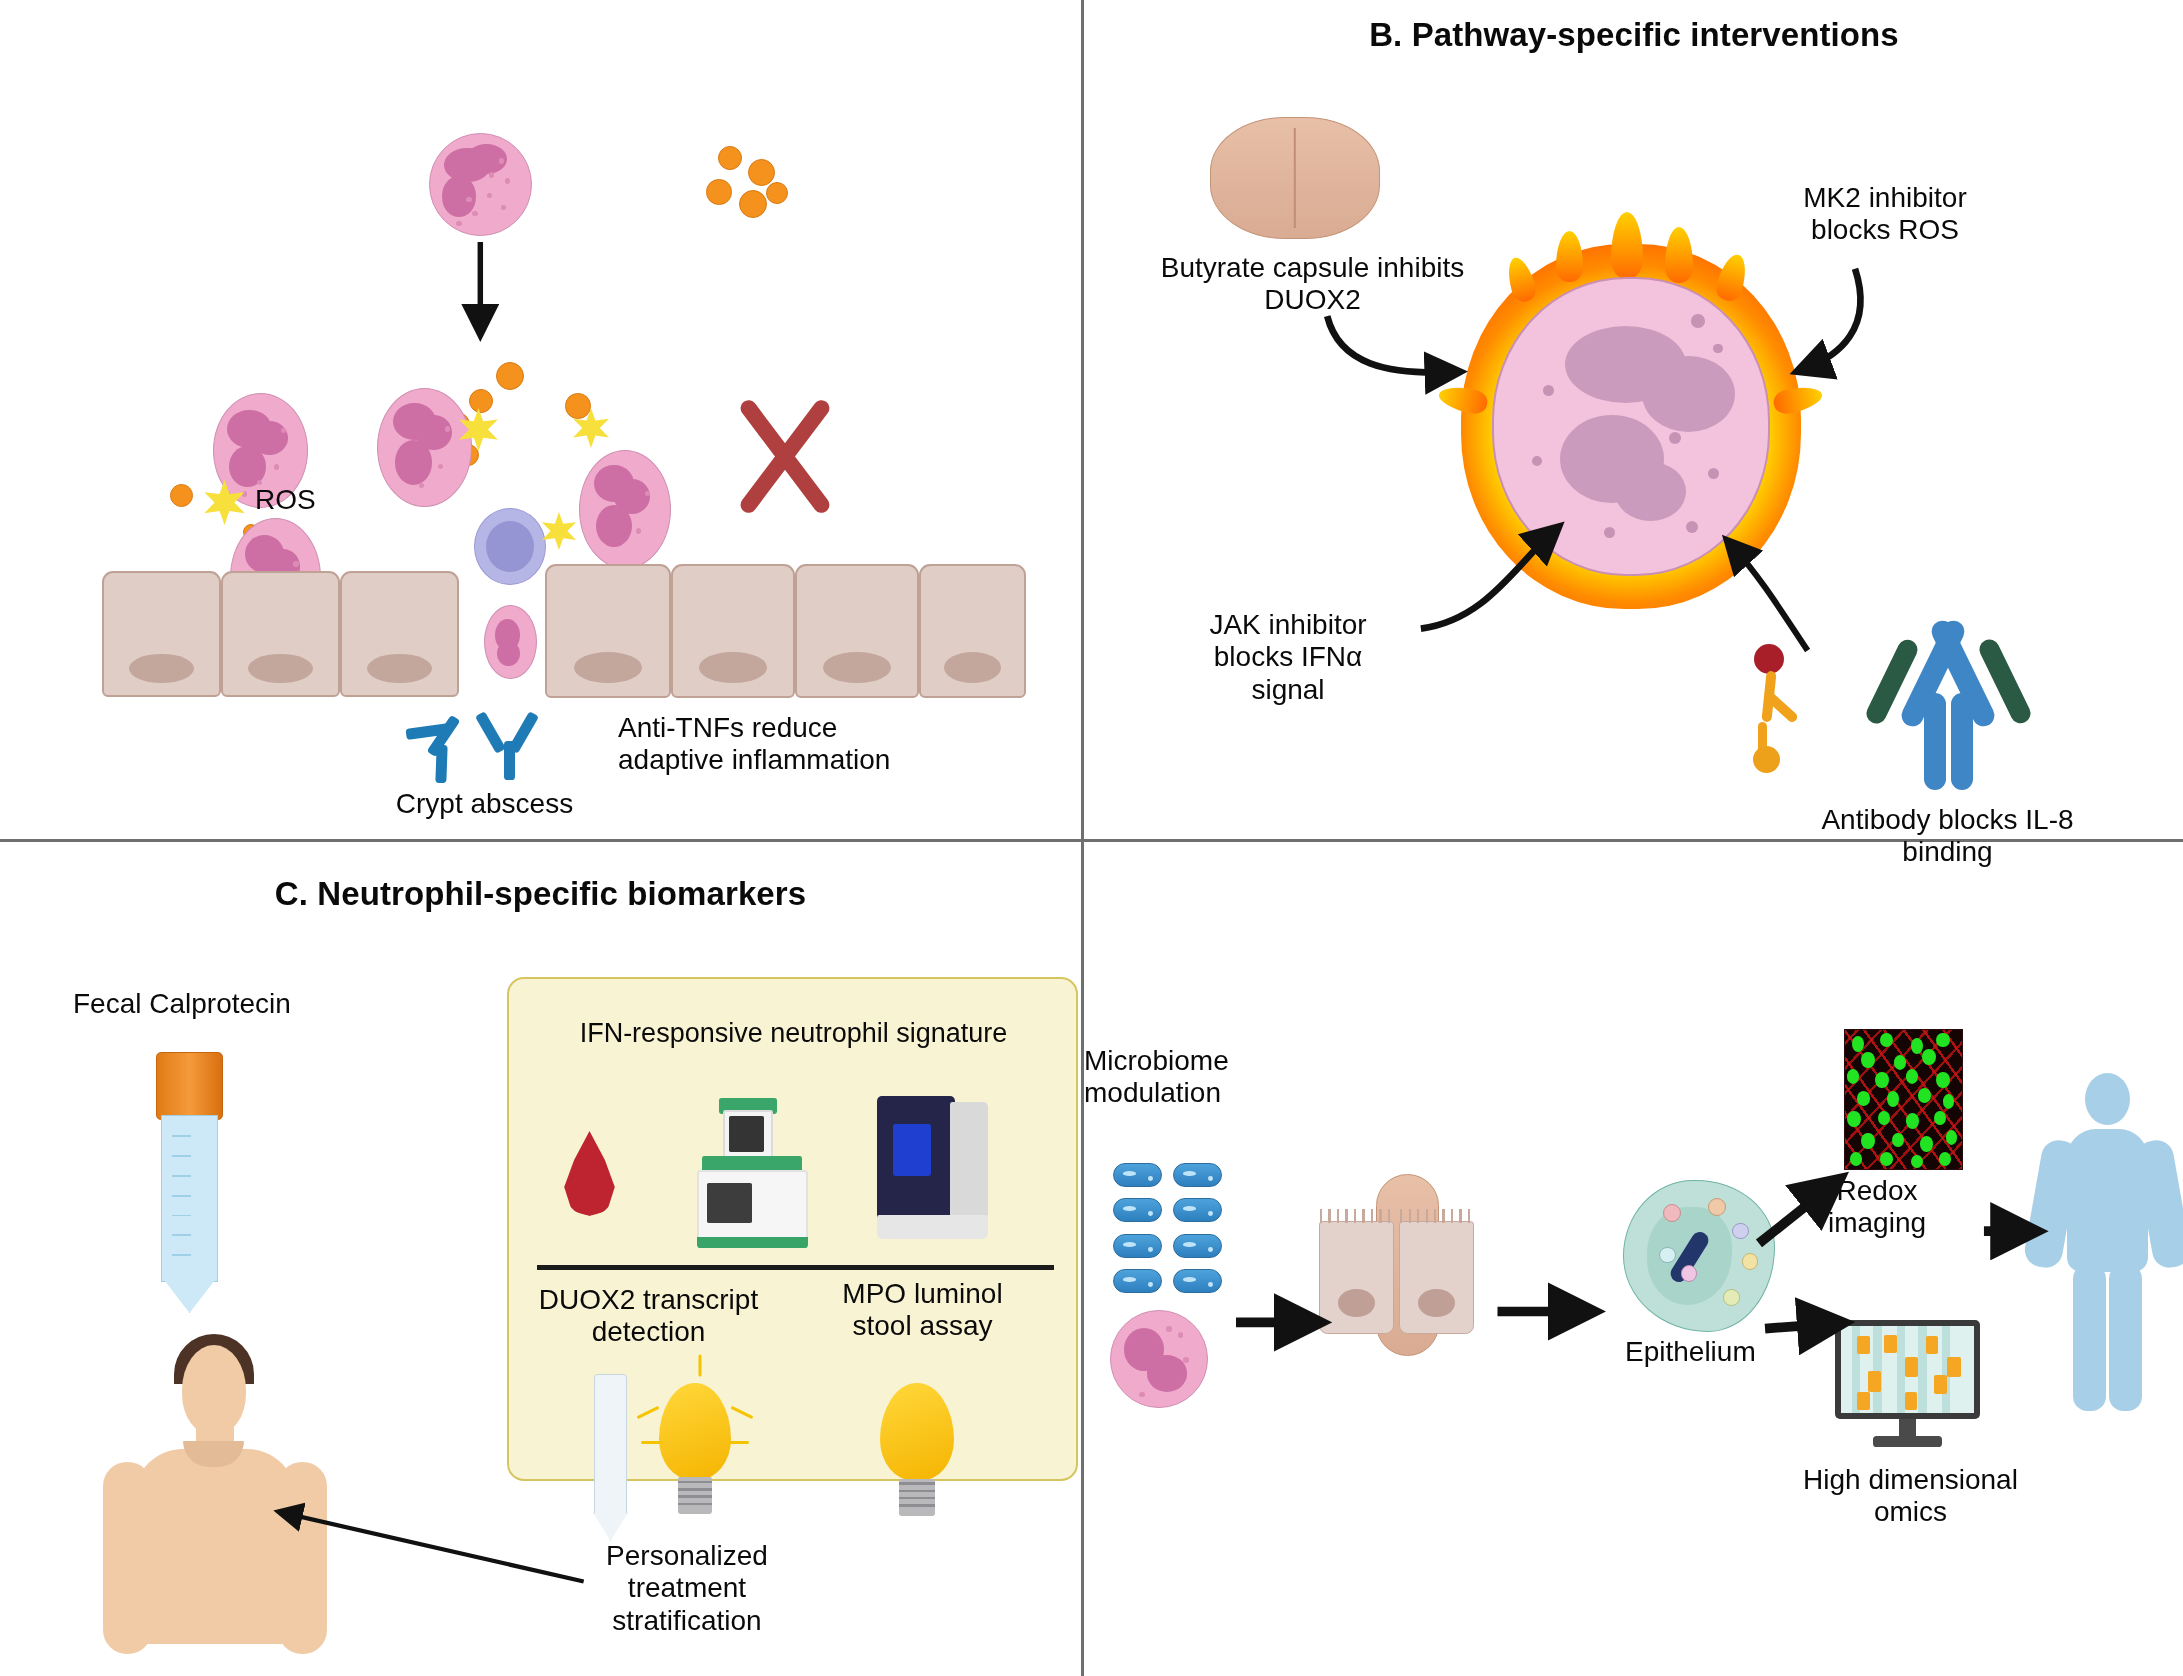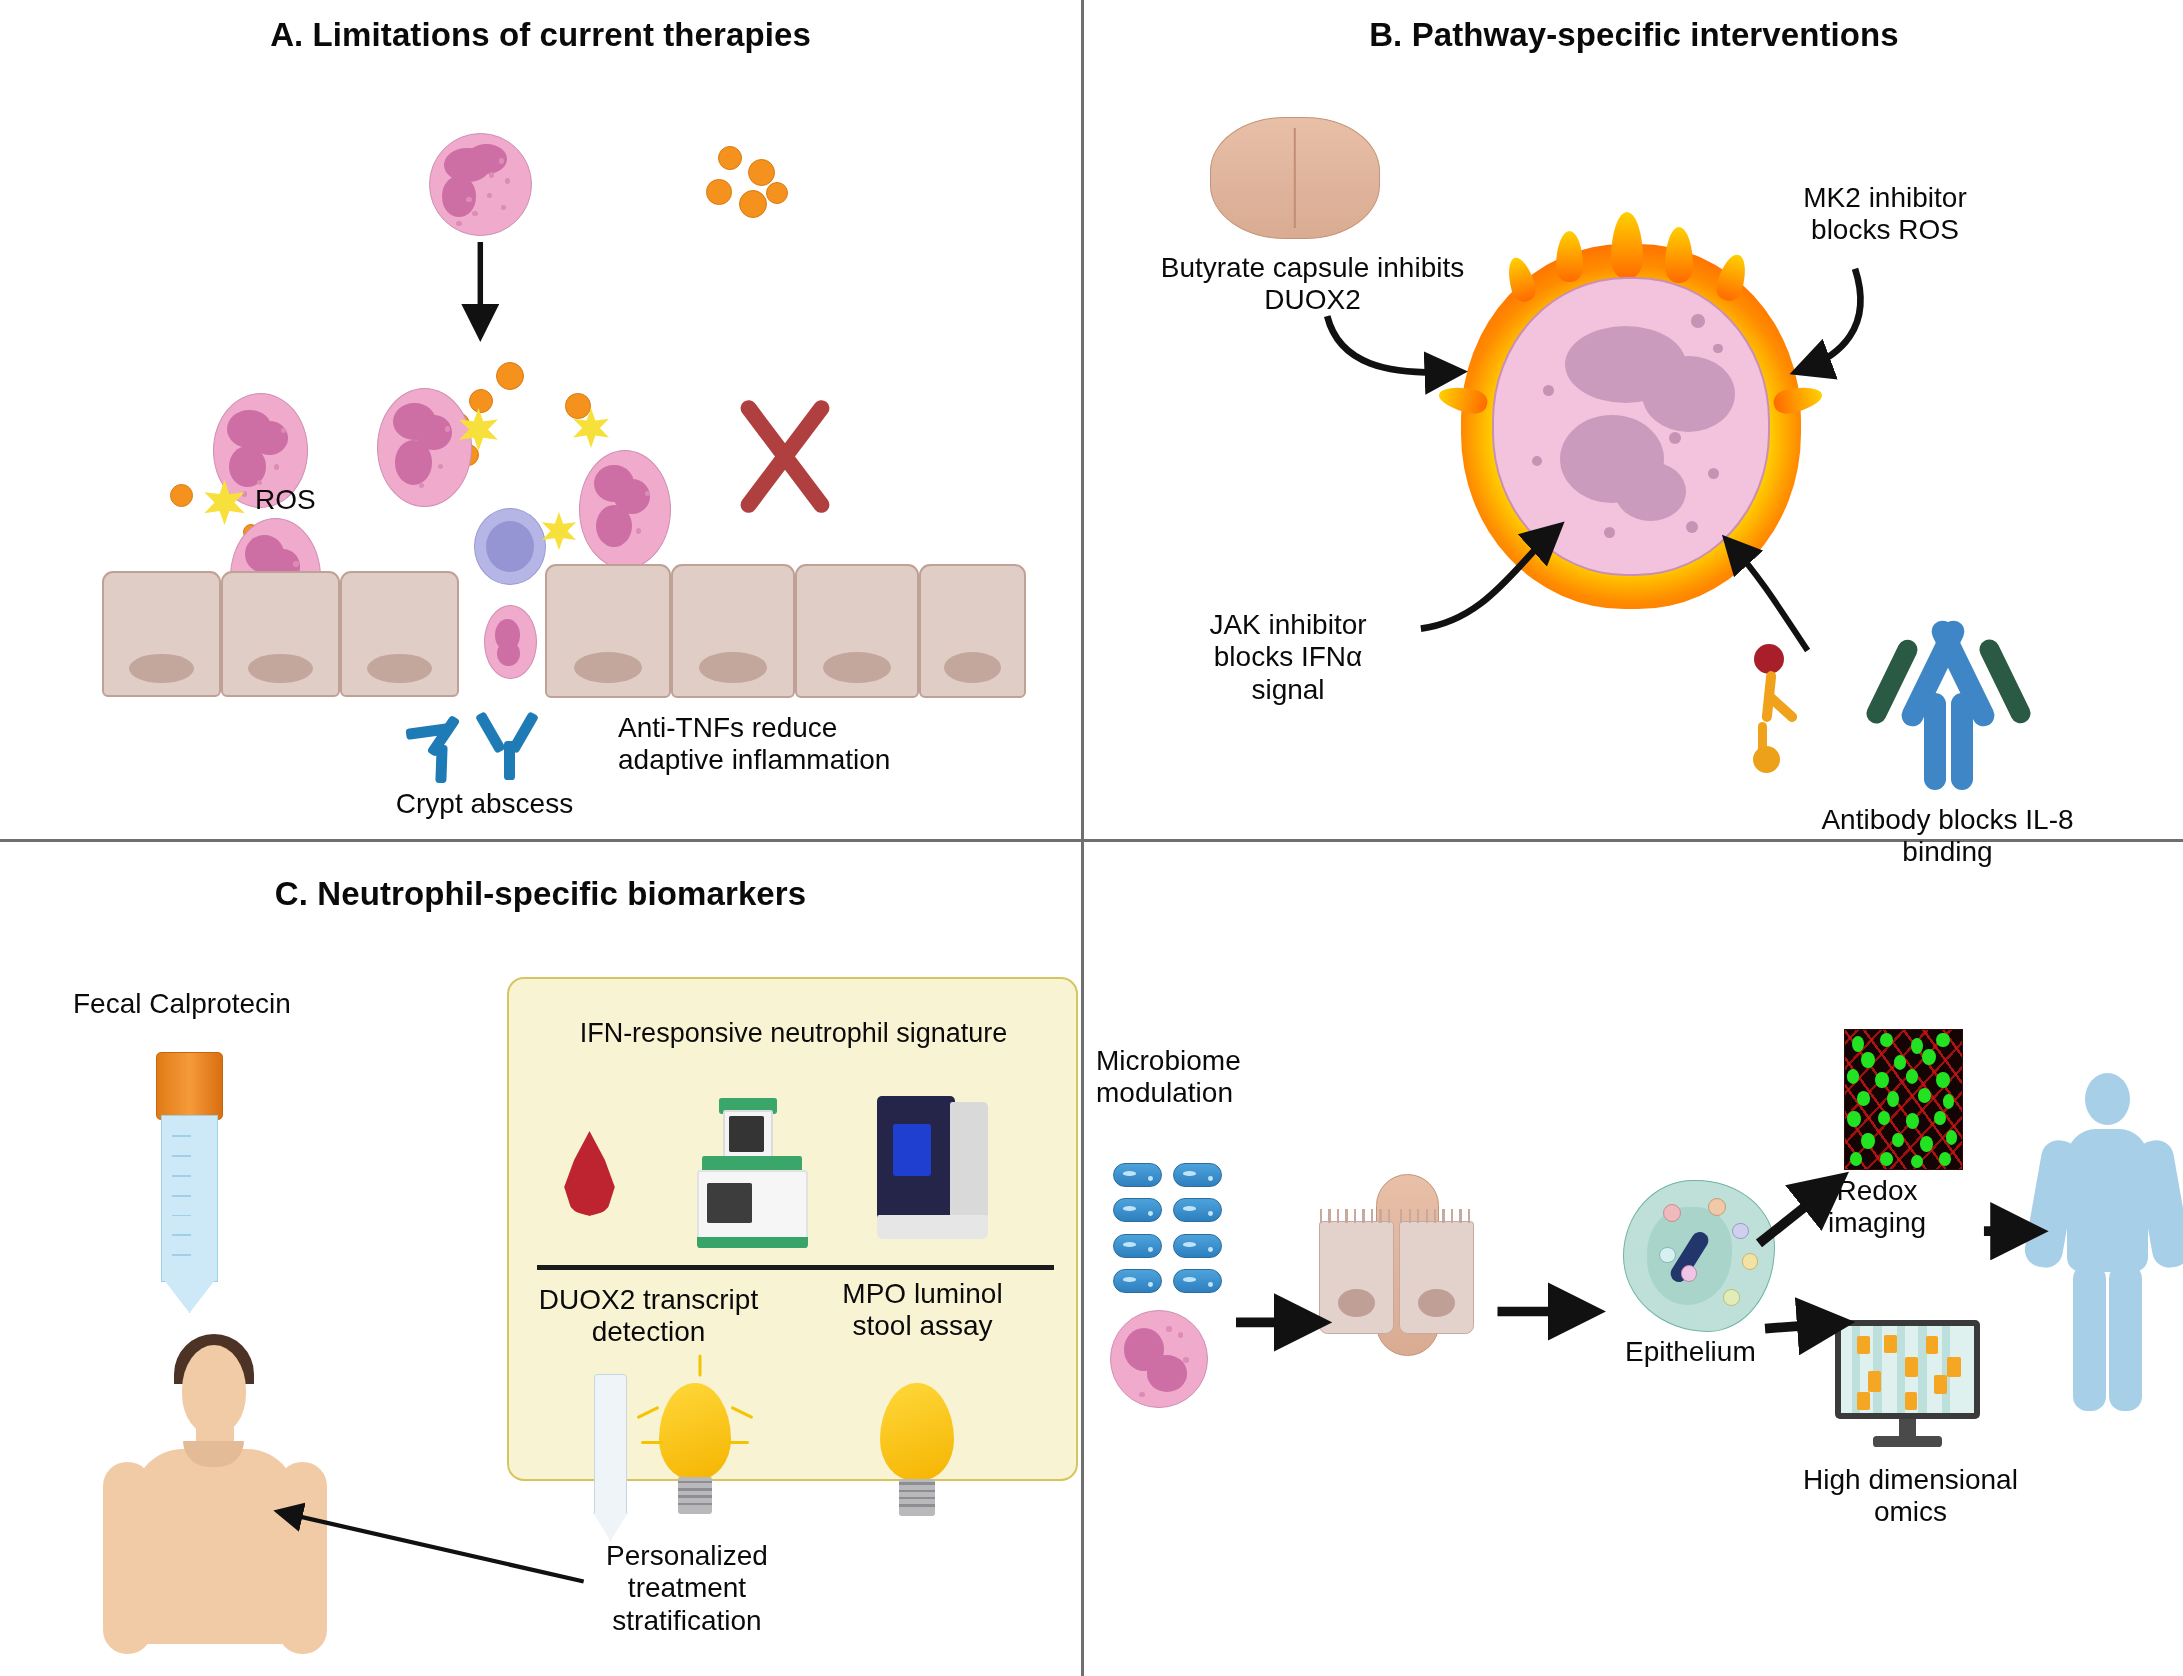--- a/index.html
+++ b/index.html
@@ -127,21 +127,20 @@
 </style>
 </head>
 <body>
 
 <div class="figure">
 
   <div class="v-divider"></div>
   <div class="h-divider"></div>
 
   <div class="panel" id="panel-a">
-    <div class="panel-title">A. Limitations of current therapies</div>
 
     <div class="neut" style="left:429px;top:133px;width:103px;height:103px;">
       <div class="lobe" style="left:14%;top:14%;width:46%;height:34%;"></div>
       <div class="lobe" style="left:36%;top:10%;width:40%;height:30%;"></div>
       <div class="lobe" style="left:12%;top:42%;width:34%;height:40%;"></div>
       <span class="gr" style="left:68%;top:24%"></span>
         <span class="gr" style="left:74%;top:44%"></span>
       <span class="gr" style="left:56%;top:58%"></span>
         <span class="gr" style="left:70%;top:70%"></span>
       <span class="gr" style="left:42%;top:76%"></span>
@@ -449,21 +448,21 @@
         <marker id="ch" markerWidth="7" markerHeight="7" refX="4" refY="3.5" orient="auto">
           <path d="M0,0 L7,3.5 L0,7 z" fill="#111"></path>
         </marker>
       </defs>
       <line x1="960" y1="1216" x2="470" y2="1104" stroke="#111" stroke-width="7" marker-end="url(#ch)"></line>
     </svg>
   </div>
 
   <div class="panel" id="panel-d">
 
-    <div class="lbl" style="left:12px;top:203px;width:219px;">Microbiome
+    <div class="lbl" style="left:0;top:203px;width:219px;">Microbiome
 modulation</div>
 
     <div style="position:absolute;left:29px;top:321px;width:115px;height:131px;">
       <div class="mb" style="left:0;top:0;width:49px;height:24px;">
           <i style="left:8.5px;top:7.3px;width:13.4px;height:4.9px;"></i>
           <i style="left:34px;top:12px;width:4.9px;height:4.9px;"></i>
         </div>
       <div class="mb" style="left:60px;top:0;width:49px;height:24px;">
           <i style="left:8.5px;top:7.3px;width:13.4px;height:4.9px;"></i>
           <i style="left:34px;top:12px;width:4.9px;height:4.9px;"></i>

